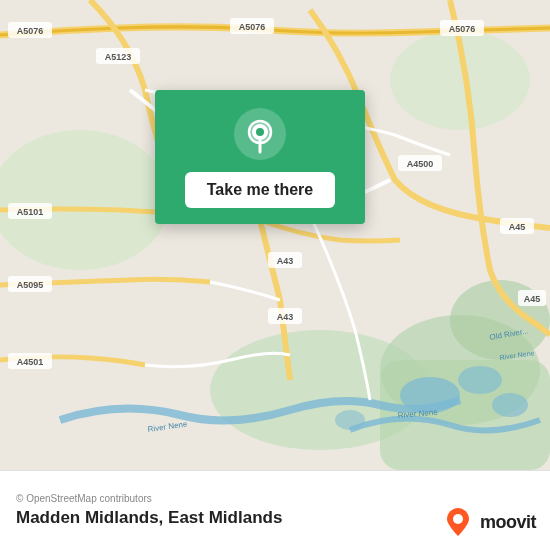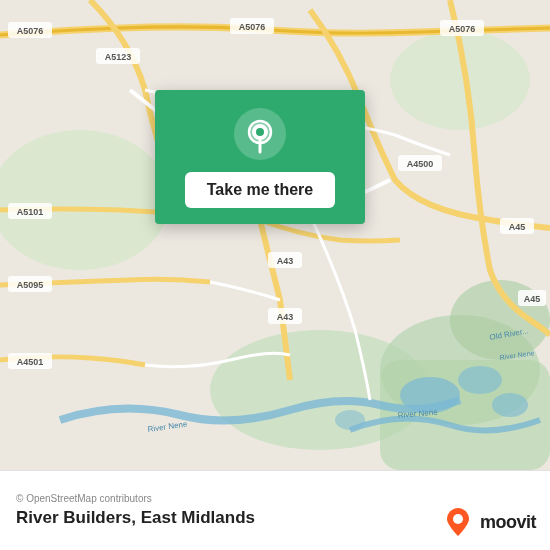--- a/index.html
+++ b/index.html
@@ -208,21 +208,21 @@
       <path d="M26 32 Q26 44 26 44" stroke="white" stroke-width="3" stroke-linecap="round"></path>
 
       <circle cx="26" cy="24" r="11" stroke="white" stroke-width="2.5" fill="none"></circle>
     </svg>
     <button class="take-me-button">Take me there</button>
   </div>
 </div>
 
 <div class="bottom-bar">
   <span class="attribution">© OpenStreetMap contributors</span>
-  <span class="place-name">River Builders, East Midlands</span>
+  <span class="place-name">Madden Midlands, East Midlands</span>
 
   <div class="moovit-logo">
     <svg class="moovit-pin" viewBox="0 0 22 28" fill="none" xmlns="http://www.w3.org/2000/svg">
       <path d="M11 0C5 0 0 5 0 11C0 17 11 28 11 28C11 28 22 17 22 11C22 5 17 0 11 0Z" fill="#FF5722"></path>
       <circle cx="11" cy="11" r="5" fill="white"></circle>
     </svg>
     <span class="moovit-text">moovit</span>
   </div>
 </div>
 

